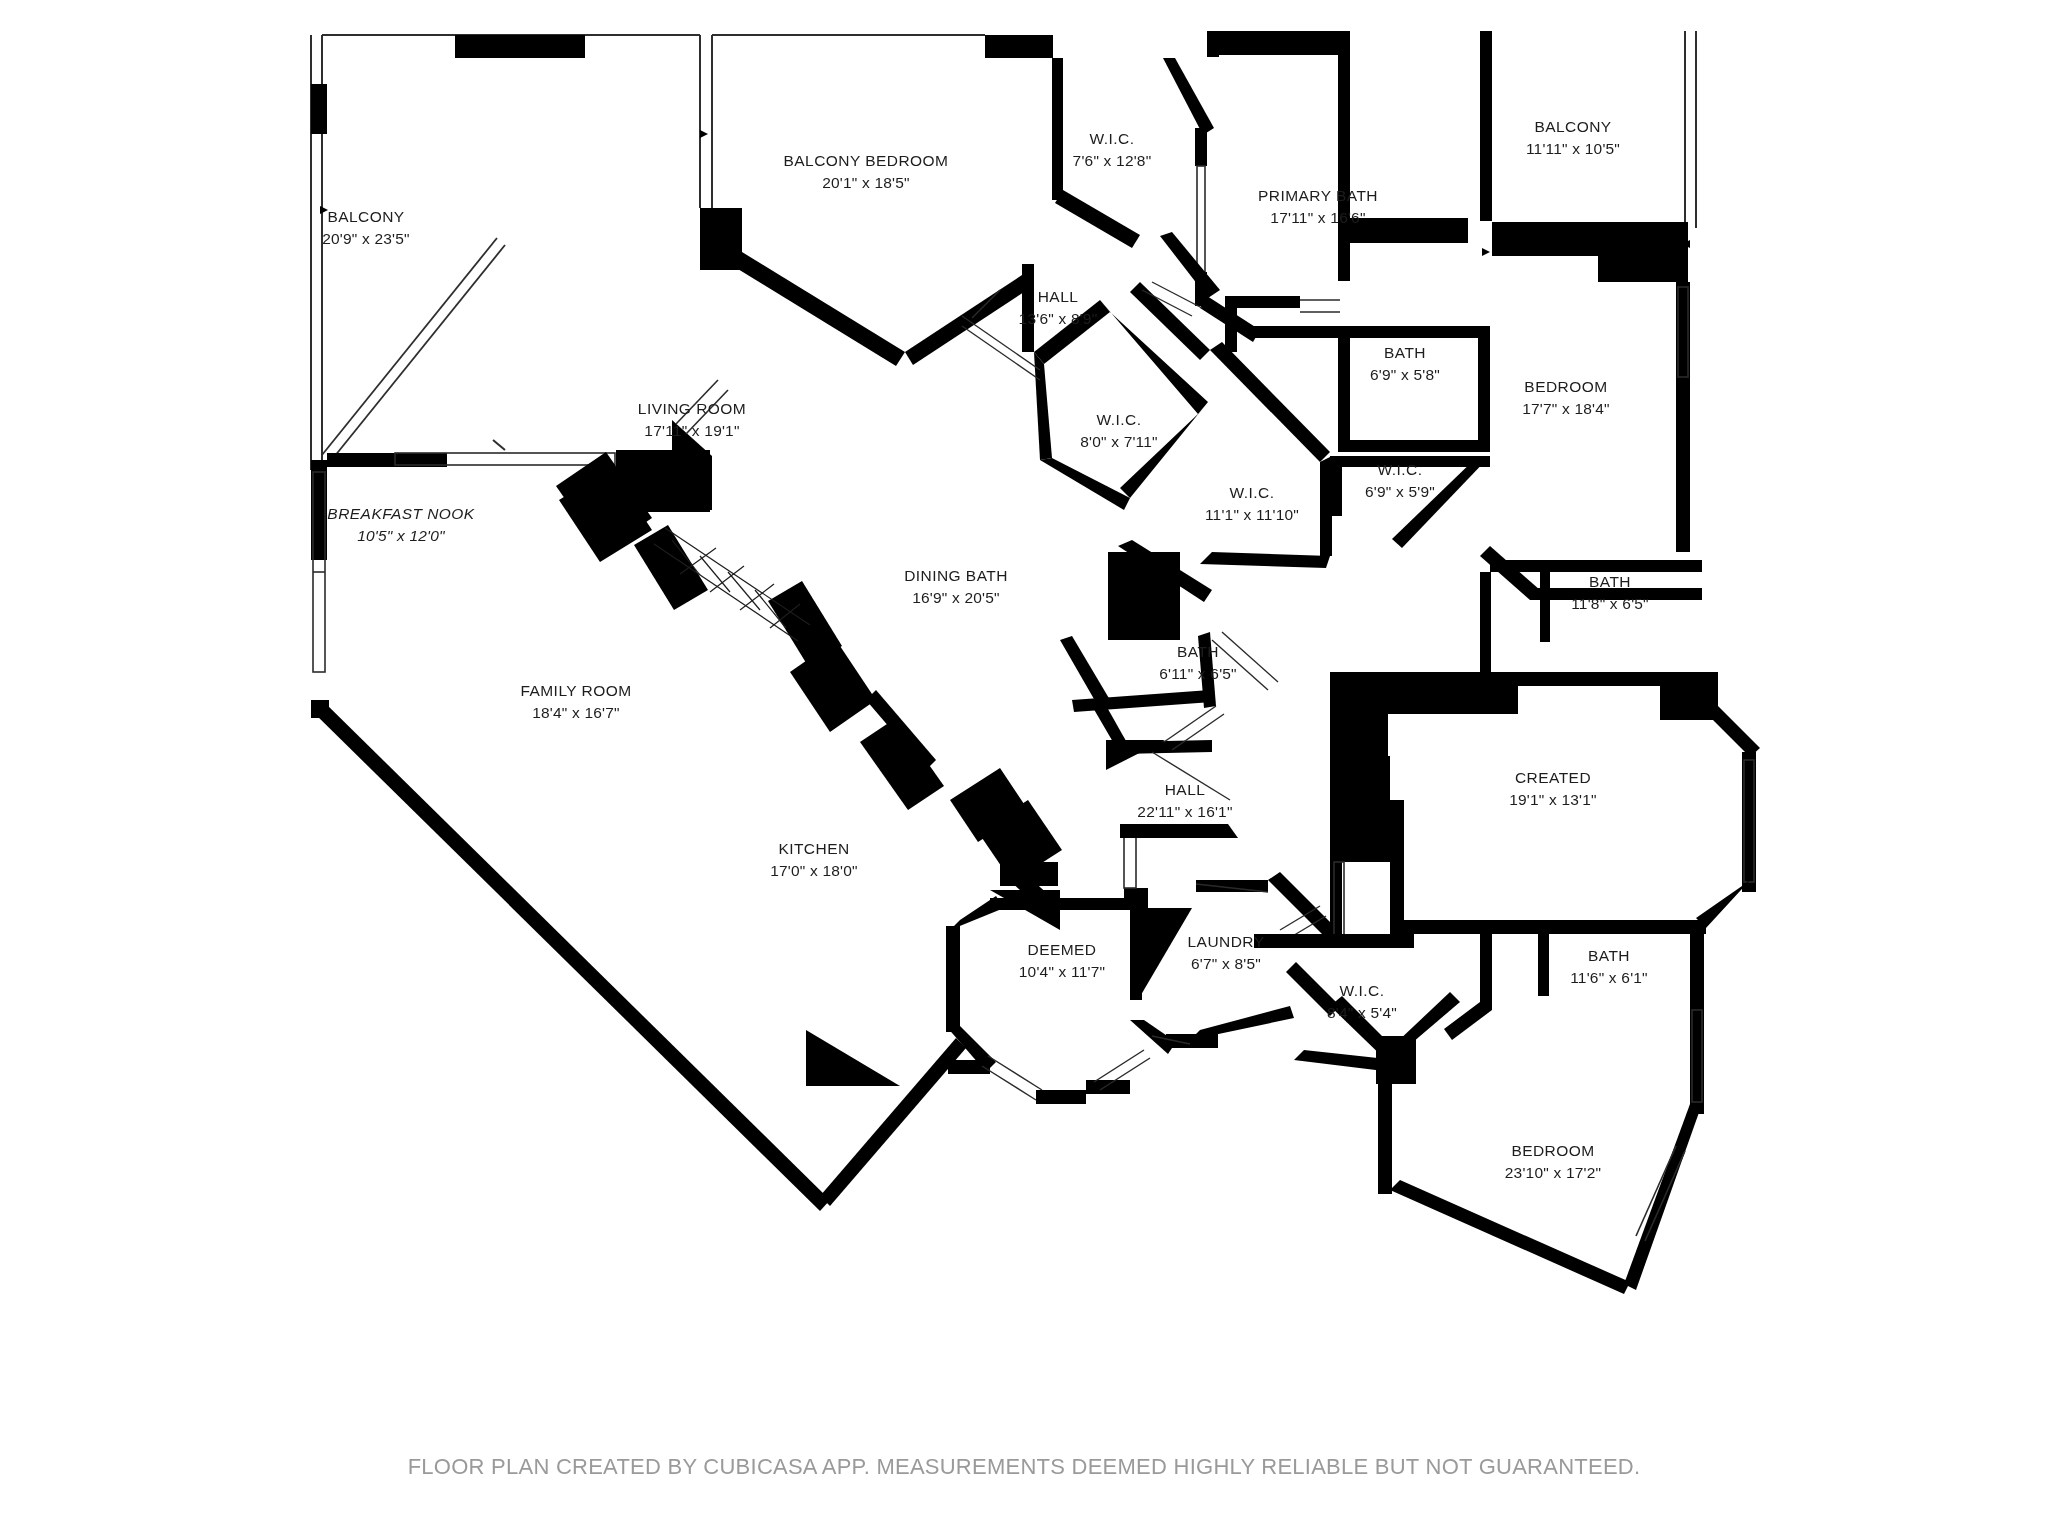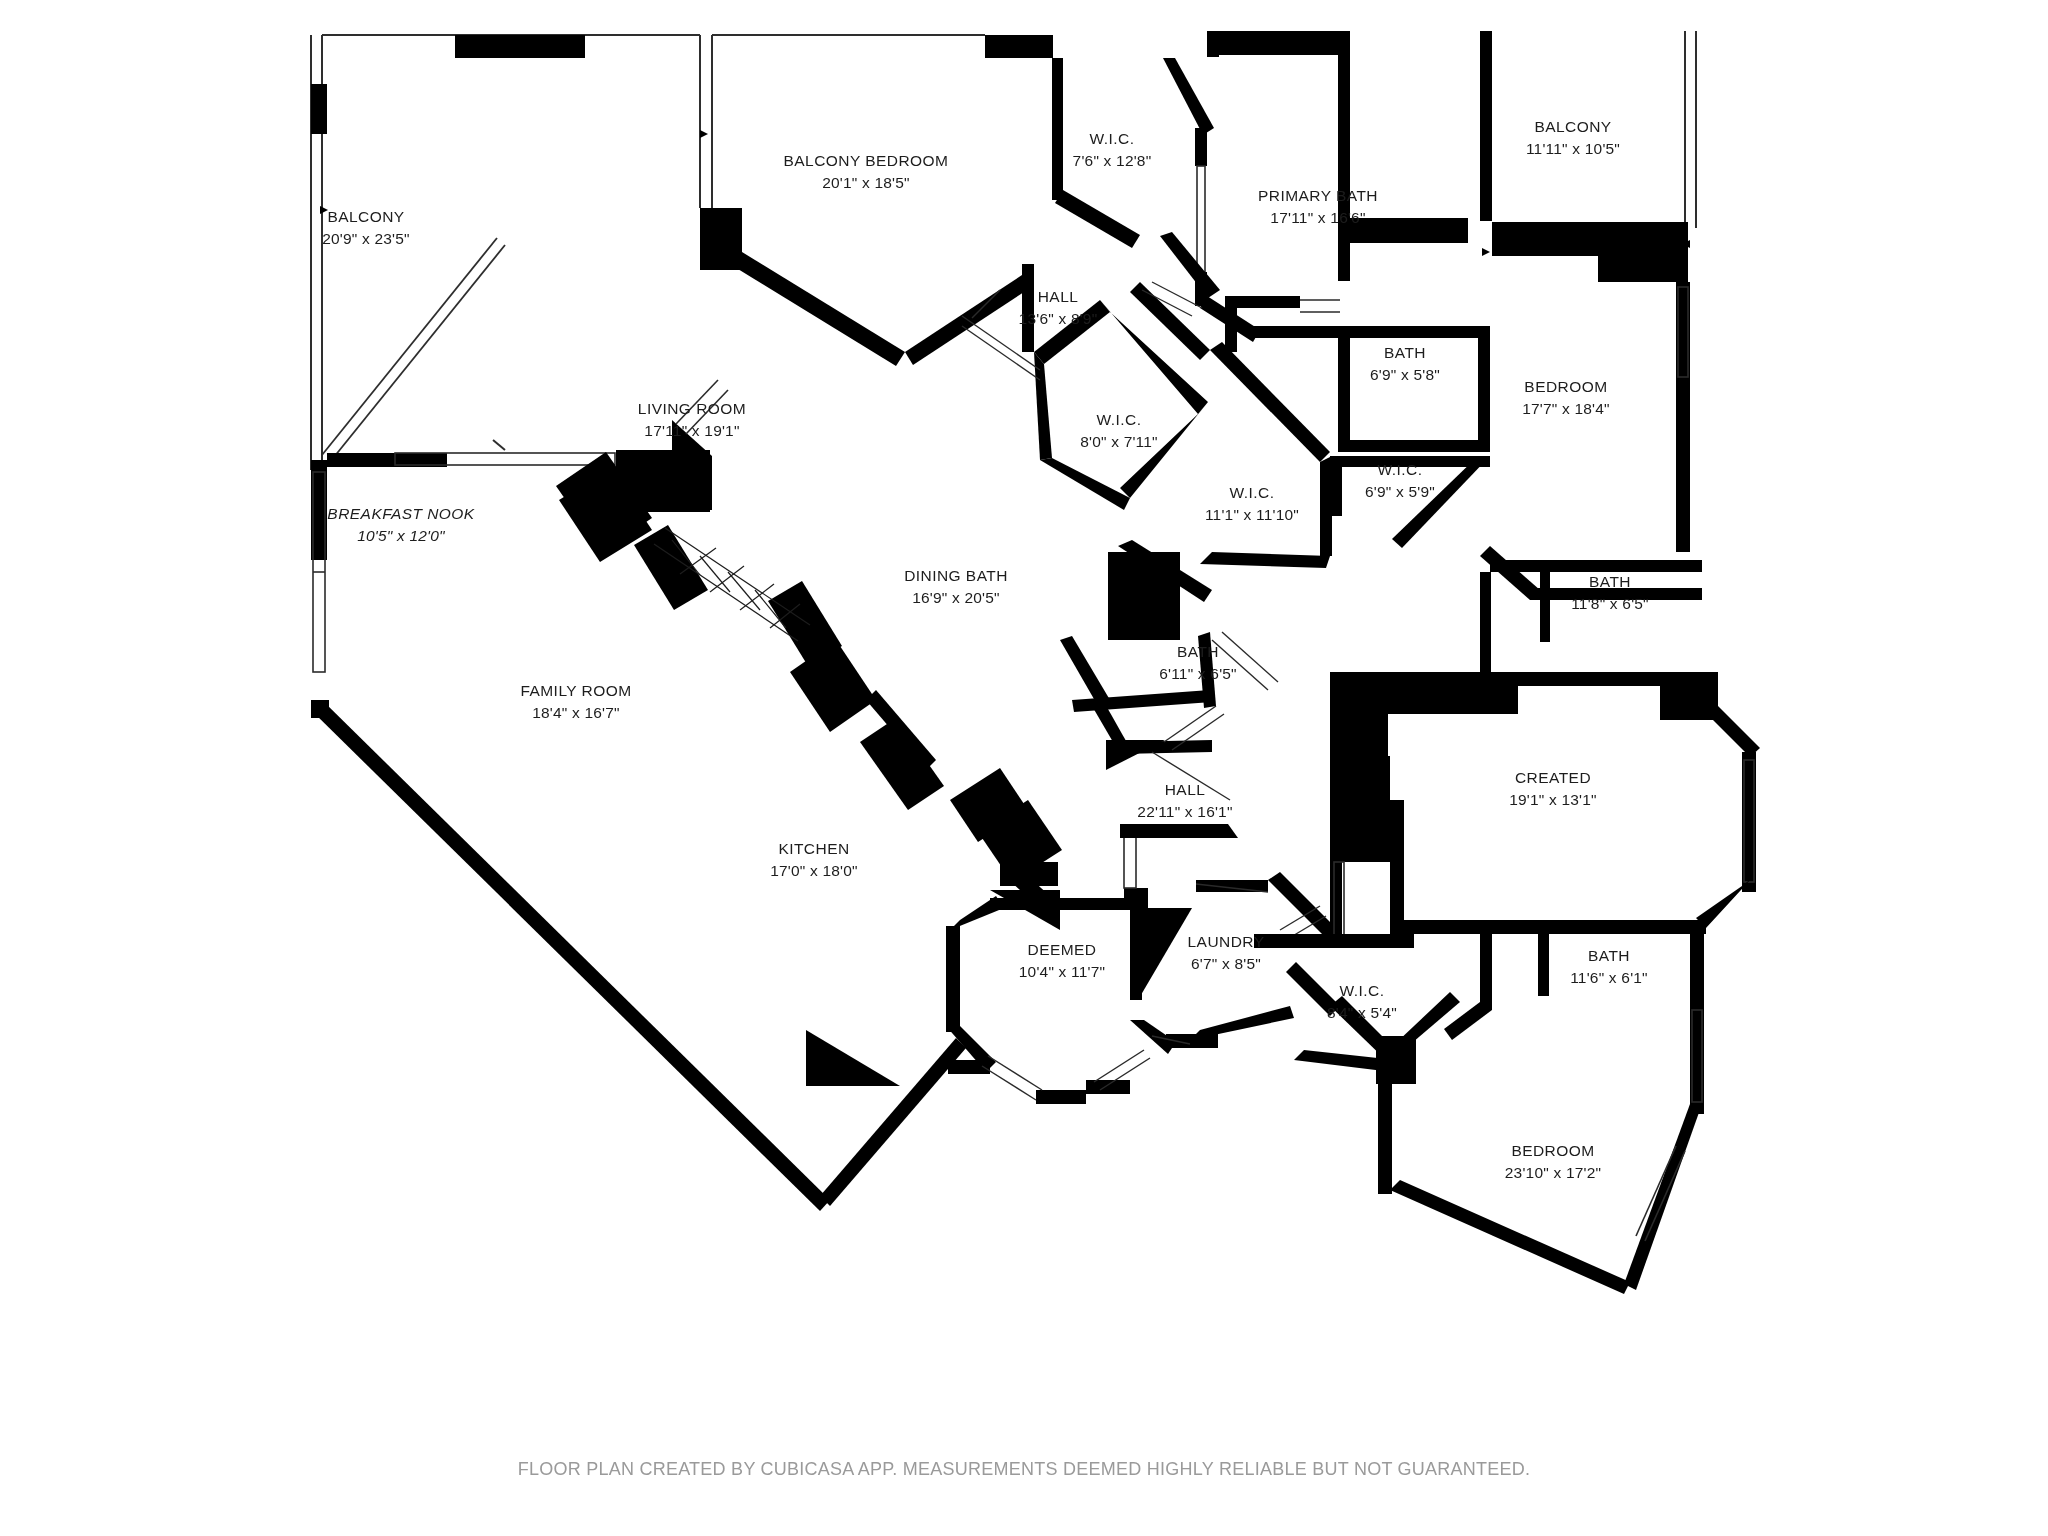--- a/index.html
+++ b/index.html
@@ -4,21 +4,21 @@
 <style>
   html,body{margin:0;padding:0;background:#ffffff;}
   body{width:2048px;height:1536px;overflow:hidden;font-family:"Liberation Sans",sans-serif;}
   #plan{position:relative;width:2048px;height:1536px;background:#ffffff;}
   #svgwrap{position:absolute;left:0;top:0;width:2048px;height:1536px;}
   .lbl{position:absolute;text-align:center;color:#1d1d1d;line-height:1.42;
        transform:translate(-50%,-50%);white-space:nowrap;pointer-events:none;}
   .lbl .nm{font-size:15.5px;letter-spacing:.45px;}
   .lbl .dm{font-size:15.5px;letter-spacing:.2px;}
   #footer{position:absolute;left:50%;bottom:56px;transform:translateX(-50%);
-          font-size:18px;color:#9a9a9a;letter-spacing:.25px;white-space:nowrap;}
+          font-size:22px;color:#9a9a9a;letter-spacing:.25px;white-space:nowrap;}
 </style>
 </head>
 <body>
 
 <div id="plan">
 
   <svg id="svgwrap" viewBox="0 0 2048 1536">
     <g fill="#000000" stroke="none">
 
       <g fill="none" stroke="#2e2e2e" stroke-width="2">

